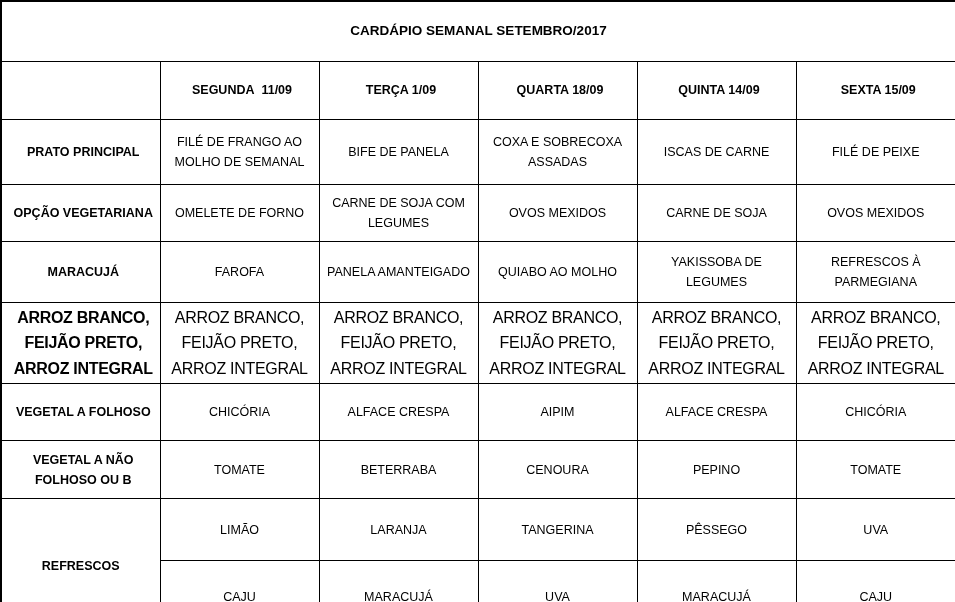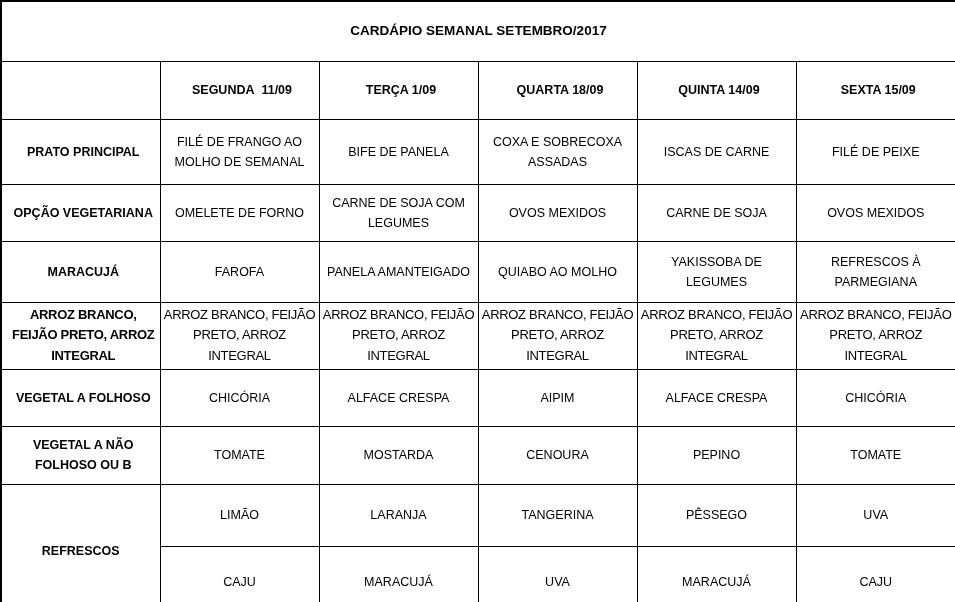--- a/index.html
+++ b/index.html
@@ -40,21 +40,21 @@
     font-weight: bold;
     text-align: center;
     padding-left: 7px;
     padding-right: 2px;
   }
   td.label-center {
     text-align: center;
     padding-left: 2px;
   }
   tr.tight td {
-    font-size: 13px;
+    font-size: 16px;
     letter-spacing: -0.3px;
   }
 </style>
 </head>
 <body>
 
 <table class="menu">
   <colgroup>
     <col style="width:159px">
     <col style="width:159px">
@@ -111,21 +111,21 @@
       <td class="label-cell">VEGETAL A FOLHOSO</td>
       <td>CHICÓRIA</td>
       <td>ALFACE CRESPA</td>
       <td>AIPIM</td>
       <td>ALFACE CRESPA</td>
       <td>CHICÓRIA</td>
     </tr>
     <tr style="height:58px">
       <td class="label-cell">VEGETAL A NÃO FOLHOSO OU B</td>
       <td>TOMATE</td>
-      <td>MOSTARDA</td>
+      <td>BETERRABA</td>
       <td>CENOURA</td>
       <td>PEPINO</td>
       <td>TOMATE</td>
     </tr>
     <tr style="height:62px">
       <td class="label-cell label-center" rowspan="2">REFRESCOS</td>
       <td>LIMÃO</td>
       <td>LARANJA</td>
       <td>TANGERINA</td>
       <td>PÊSSEGO</td>

